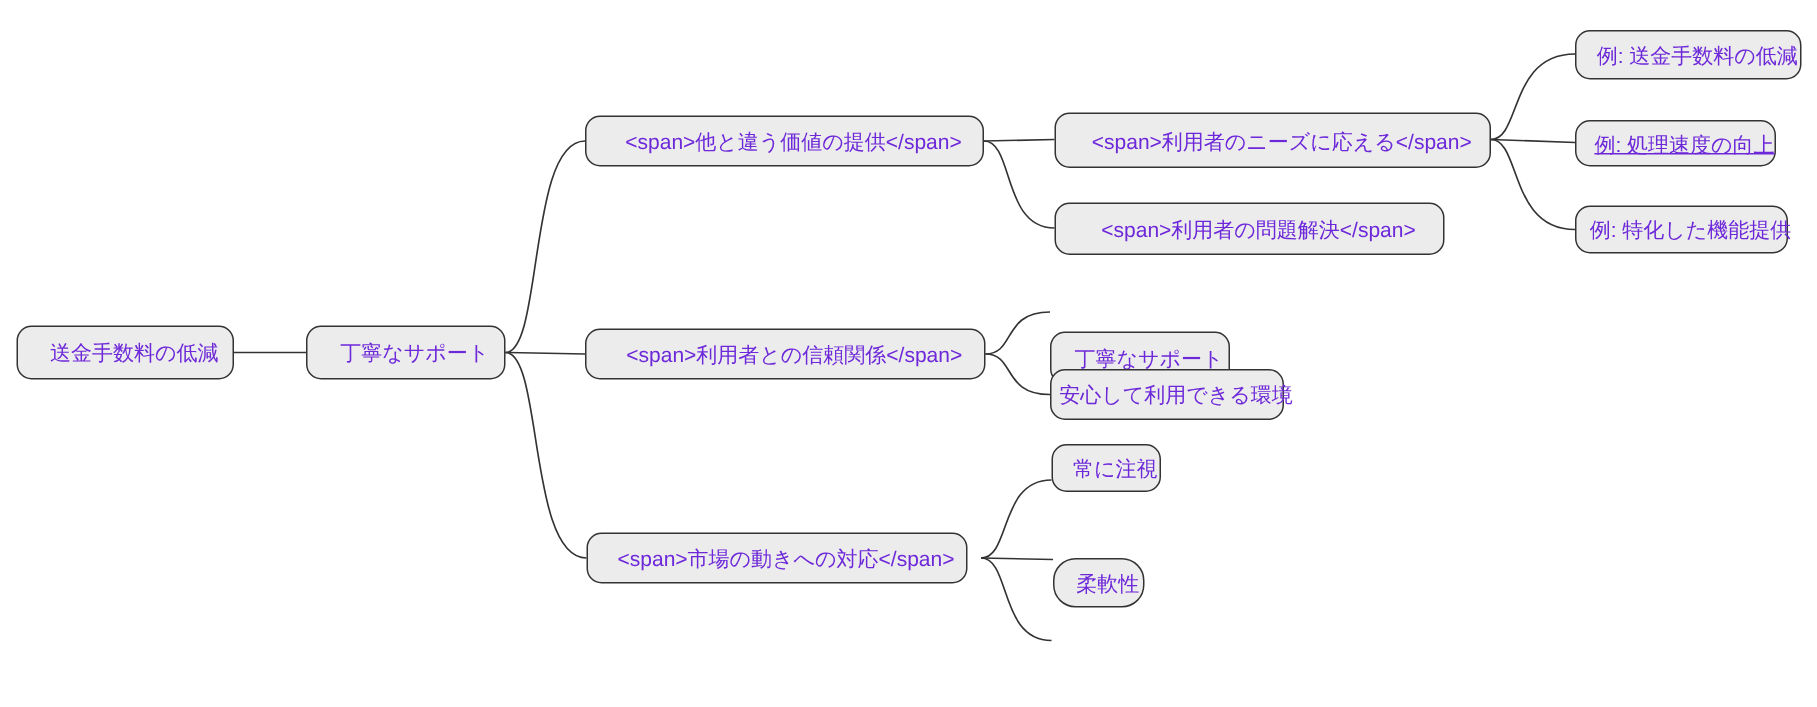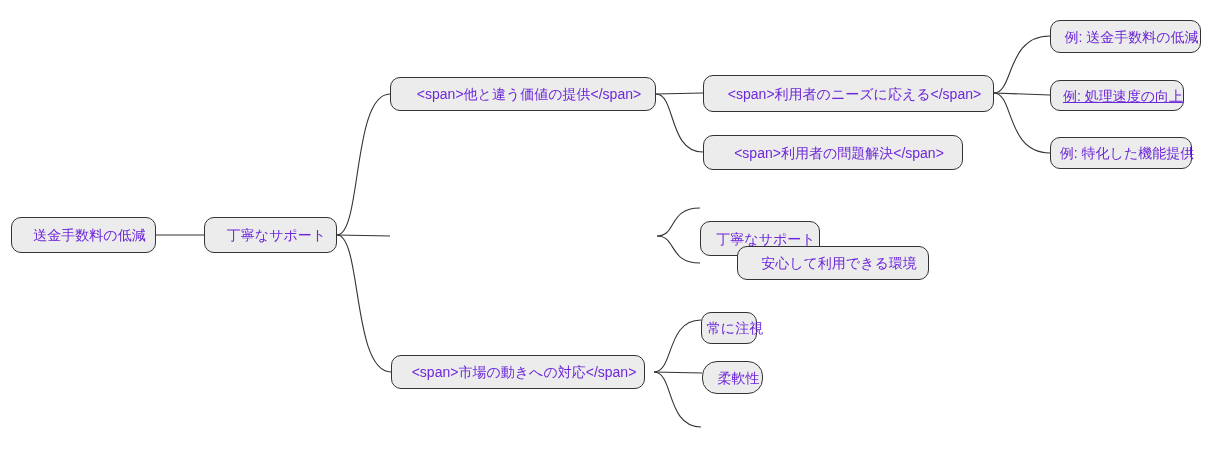--- a/index.html
+++ b/index.html
@@ -64,34 +64,35 @@
     <path d="M994,93 L1050,95"></path>
     <path d="M994,93 C1014,93 1006,153 1050,153"></path>
   </svg>
 
   <div class="node" style="left:11px; top:217px; width:145px; height:36px;">送金手数料の低減</div>
 
   <div class="node" style="left:204px; top:217px; width:133px; height:36px;">丁寧なサポート</div>
 
   <div class="node" style="left:390px; top:77px; width:266px; height:34px;text-align:center;">&lt;span&gt;他と違う価値の提供&lt;/span&gt;</div>
 
+  <div class="node" style="left:390px; top:219px; width:267px; height:34px;">&lt;span&gt;利用者との信頼関係&lt;/span&gt;</div>
 
   <div class="node" style="left:391px; top:355px; width:254px; height:34px;">&lt;span&gt;市場の動きへの対応&lt;/span&gt;</div>
 
   <div class="node" style="left:703px; top:75px; width:291px; height:37px;">&lt;span&gt;利用者のニーズに応える&lt;/span&gt;</div>
 
   <div class="node" style="left:703px; top:135px; width:260px; height:35px;">&lt;span&gt;利用者の問題解決&lt;/span&gt;</div>
 
   <div class="node" style="left:700px; top:190px; width:120px; height:35px;margin-top:31px;">丁寧なサポート</div>
 
-  <div class="node" style="left:737px; top:246px; width:192px; height:34px;">安心して利用できる環境</div>
+  <div class="node" style="left:700px; top:246px; width:156px; height:34px;">安心して利用できる環境</div>
 
-  <div class="node" style="left:701px; top:312px; width:56px; height:32px;">常に注視</div>
+  <div class="node" style="left:701px; top:296px; width:73px; height:32px;">常に注視</div>
 
-  <div class="node" style="left:702px; top:361px; width:61px; height:33px;border-radius:15px;">柔軟性</div>
+  <div class="node" style="left:702px; top:372px; width:61px; height:33px;border-radius:15px;">柔軟性</div>
 
 
   <div class="node" style="left:1050px; top:20px; width:151px; height:33px;">例: 送金手数料の低減</div>
 
   <div class="node" style="left:1050px; top:80px; width:134px; height:31px;text-decoration:underline;">例: 処理速度の向上</div>
 
   <div class="node" style="left:1050px; top:137px; width:142px; height:32px;">例: 特化した機能提供</div>
 
 </div>
 

